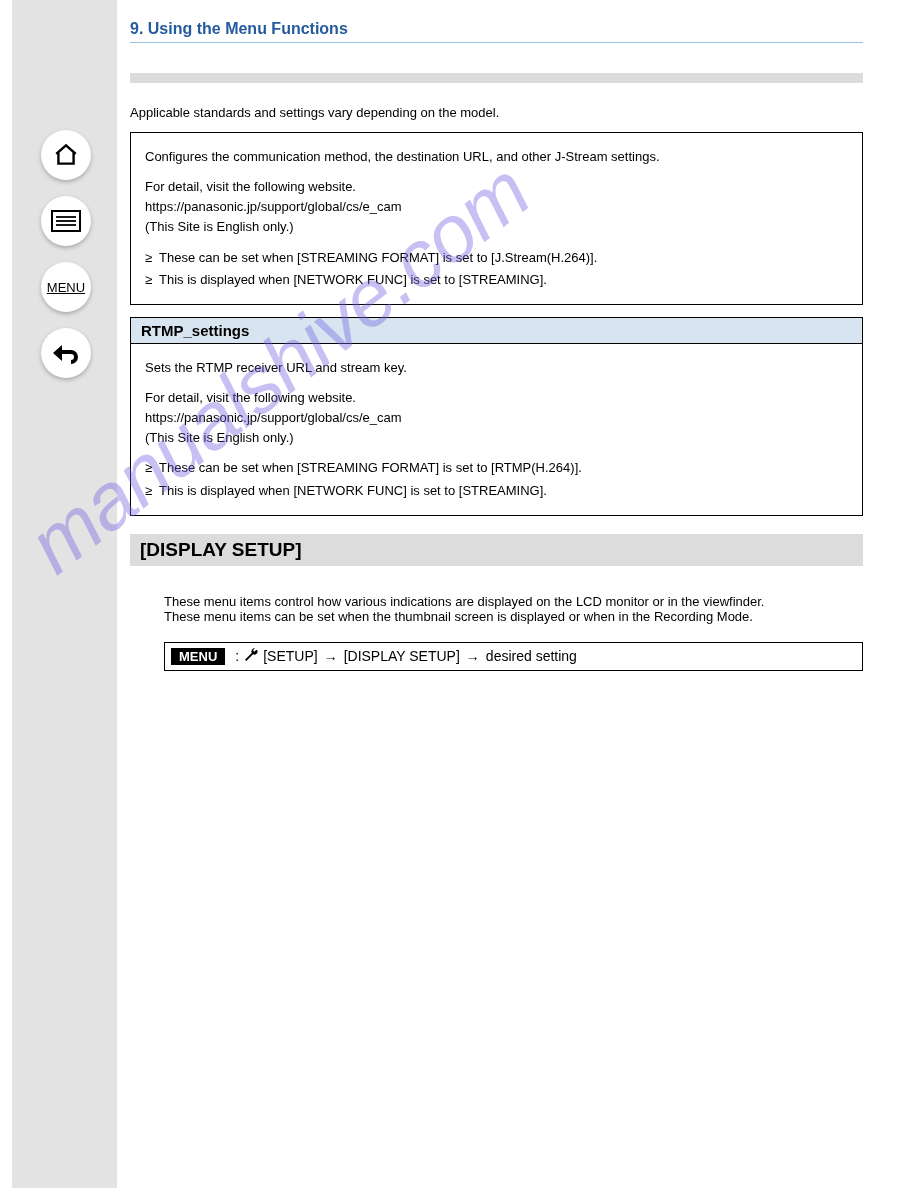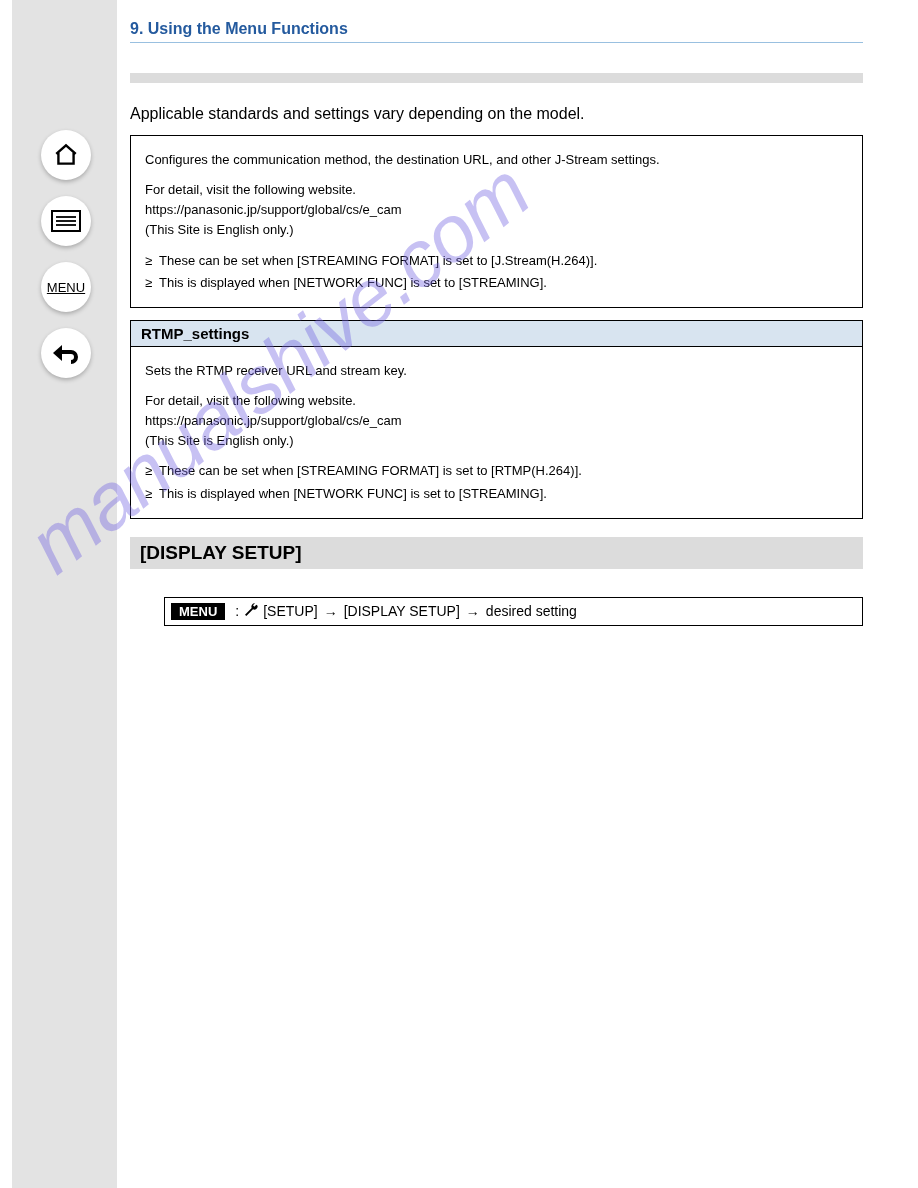--- a/index.html
+++ b/index.html
@@ -13,21 +13,21 @@
   .nav-button.menu { margin-top: 16px; font-size: 13px; text-decoration: underline; font-family: Arial, sans-serif; }
   .nav-button.back { margin-top: 16px; }
   
   .content { position: absolute; left: 130px; top: 0; width: 733px; }
   
   .section-header { color: #245a9e; font-size: 16px; font-weight: bold; margin-top: 0; padding-top: 20px; }
   .blue-rule { border: none; border-top: 1.5px solid #99c0e0; margin-top: 4px; }
   
   .gray-band { background: #dcdcdc; font-size: 19px; font-weight: bold; padding: 5px 10px; margin-top: 30px; }
   
-  .intro-text { margin-top: 22px; font-size: 16px; }
+  .intro-text { margin-top: 22px; font-size: 13px; }
   
   .option-box { border: 1.5px solid #000; margin-top: 12px; }
   .option-header { background: #d8e4f0; font-size: 15px; font-weight: bold; padding: 4px 10px; border-bottom: 1.5px solid #000; }
   .option-body { padding: 14px 14px 14px 14px; font-size: 13px; line-height: 1.55; }
   .option-body .bullets { margin-top: 10px; padding-left: 0; }
   .option-body .bullet-row { display: flex; margin-top: 2px; }
   .option-body .bullet-dot { width: 14px; flex-shrink: 0; }
   
   .sub-section { margin-top: 28px; margin-left: 34px; }
   .sub-intro { margin-bottom: 18px; }
@@ -118,20 +118,24 @@
             <span class="bullet-dot">≥</span>
             <span>This is displayed when [NETWORK FUNC] is set to [STREAMING].</span>
           </div>
       </div>
     </div>
   </div>
 
   <div class="gray-band" style="margin-top:18px">[DISPLAY SETUP]</div>
 
   <div class="sub-section">
+    <div class="sub-intro">
+      <div>These menu items control how various indications are displayed on the LCD monitor or in the viewfinder.</div>
+      <div>These menu items can be set when the thumbnail screen is displayed or when in the Recording Mode.</div>
+    </div>
     <div class="menu-bar">
       <span class="menu-tag">MENU</span>
       <span>:</span>
       <span class="wrench-icon">
         <svg width="16" height="16" viewBox="0 0 24 24">
             <path fill="#000" d="M22 6a5 5 0 0 1-7 5L5 21l-2-2L13 9a5 5 0 0 1 5-7l-3 3 2 2 3-3a5 5 0 0 1 2 2z"></path>
           </svg>
       </span>
       <span>[SETUP]</span>
       <span class="menu-arrow">→</span>

